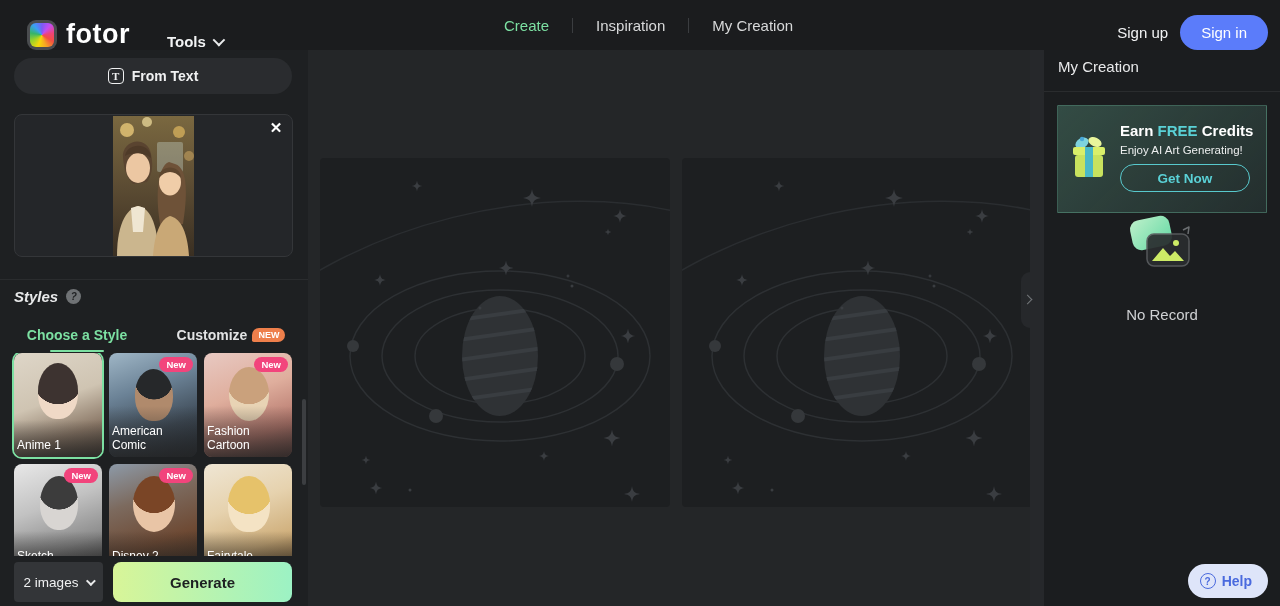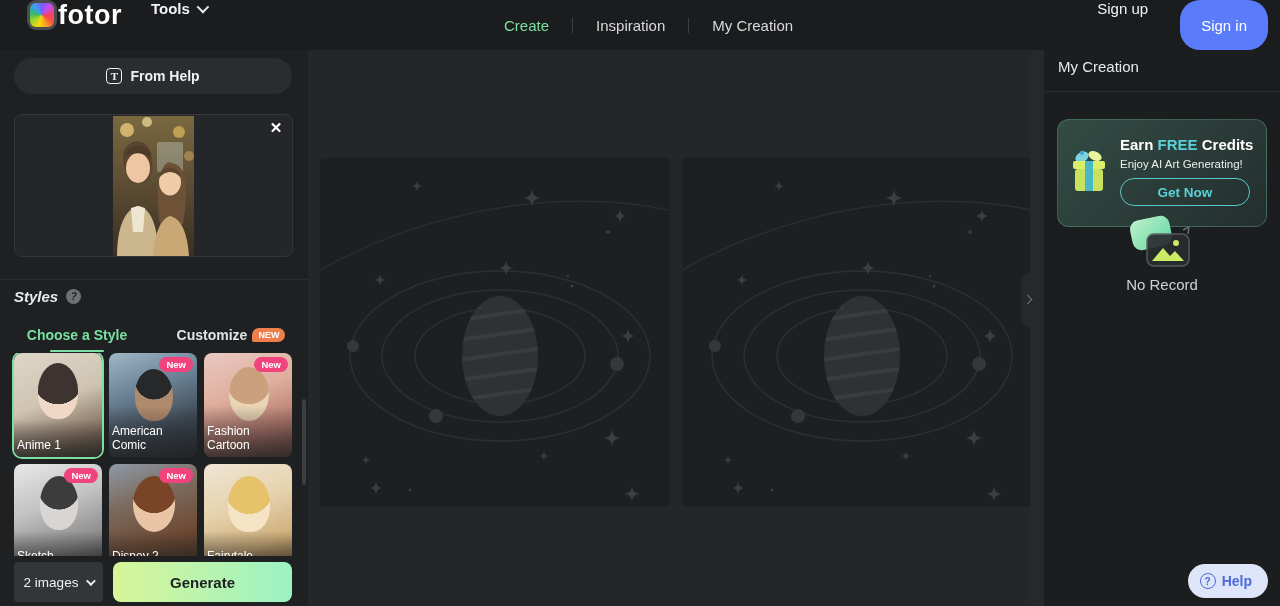--- a/index.html
+++ b/index.html
@@ -1,32 +1,32 @@
 <!DOCTYPE html>
 <html><head>
 <meta charset="utf-8">
 <style>
   * { margin:0; padding:0; box-sizing:border-box; }
   html,body { width:1280px; height:606px; background:#1b1c1e; overflow:hidden;
     font-family:"Liberation Sans", sans-serif; color:#e9eaeb; }
 
   
   .topbar { position:absolute; left:0; top:0; width:1280px; height:50px; background:#1b1c1e; }
-  .logo-group { position:absolute; left:27px; top:0; height:50px; display:flex; align-items:flex-start; gap:1px; }
+  .logo-group { position:absolute; left:27px; top:0; height:50px; display:flex; align-items:flex-end; gap:9px; }
   .logo-icon { width:30px; height:30px; border-radius:9px; padding:3px; background:#4a4c4f; }
   .logo-icon-inner { width:100%; height:100%; border-radius:6px;
     background:conic-gradient(from 200deg, #f5d90a, #9ad22b, #35b46a, #3aa0f5, #7b5bf5, #c44df0, #ef4477, #f54e42, #f5a623, #f5d90a); }
   .logo-text { font-size:27px; font-weight:700; color:#ffffff; letter-spacing:.5px; }
   .tools-btn { display:flex; align-items:center; gap:7px; margin-left:28px; font-size:15px; font-weight:700; color:#f2f3f4; cursor:pointer; }
   .chev-down { width:9px; height:9px; border-right:2px solid #e9eaeb; border-bottom:2px solid #e9eaeb; transform:rotate(45deg) translateY(-2px); }
   .nav { position:absolute; left:504px; top:0; height:50px; display:flex; align-items:center; gap:23px; font-size:15px; }
   .nav-item { color:#d8d9da; cursor:pointer; }
   .nav-item.active { color:#7ce0a2; }
   .nav-sep { width:1px; height:15px; background:#3b3d40; }
-  .top-right { position:absolute; right:12px; top:0; height:50px; display:flex; gap:32px; }
+  .top-right { position:absolute; right:12px; top:7px; height:50px; display:flex; align-items:center; gap:12px; }
   .signup { font-size:15px; color:#f2f3f4; cursor:pointer; }
   .signin { background:#5b7cfa; color:#fff; font-size:15px; padding:9px 21px; border-radius:20px; border:none; cursor:pointer; }
 
   
   .left-panel { position:absolute; left:0; top:50px; width:308px; height:556px; background:#1e2022; }
   .toggle-wrap { position:absolute; left:14px; top:8px; width:278px; height:36px; background:#2a2c2f; border-radius:18px; display:flex; }
   .toggle-opt { flex:1; display:flex; align-items:center; justify-content:center; gap:8px;
     font-size:14px; font-weight:700; color:#f0f1f2; border-radius:18px; cursor:pointer; }
   .toggle-opt.active { background:#a8efc8; color:#1d1f21; }
   .ticon { width:16px; height:16px; border:1.6px solid currentColor; border-radius:4px;
@@ -95,33 +95,33 @@
   
   .strip { position:absolute; left:1030px; top:50px; width:14px; height:556px; background:#26282b; }
   .strip-tab { position:absolute; left:-9px; top:222px; width:18px; height:56px; background:#26282b; border-radius:9px 0 0 9px; }
   .strip-chev { position:absolute; left:3px; top:24px; width:7px; height:7px; border-right:1.6px solid #73767a; border-top:1.6px solid #73767a; transform:rotate(45deg); }
 
   
   .right-panel { position:absolute; left:1044px; top:50px; width:236px; height:556px; background:#1b1d1f; }
   .rp-title { position:absolute; left:14px; top:8px; font-size:15px; color:#e8e9ea; }
   .rp-divider { position:absolute; left:0; top:41px; width:236px; height:1px; background:#2a2c2e; }
 
-  .credits-card { position:absolute; left:13px; top:69px; width:210px; height:108px; border-radius:12px;
+  .credits-card { position:absolute; left:13px; top:55px; width:210px; height:108px; border-radius:1px;
     background:linear-gradient(135deg, rgba(122,214,172,.22), rgba(122,214,172,.05)), #1f2527;
     border:1px solid rgba(122,214,180,.28); }
   .gift { position:absolute; left:11px; top:27px; }
   .cc-title { position:absolute; left:62px; top:16px; font-size:15px; font-weight:700; color:#fff; white-space:nowrap; }
   .cc-free { color:#5ad1d6; }
   .cc-sub { position:absolute; left:62px; top:38px; font-size:11.5px; color:#eceeee; white-space:nowrap; }
   .getnow-btn { position:absolute; left:62px; top:58px; width:130px; height:28px; background:transparent;
     border:1px solid #58c9cd; border-radius:15px; color:#5ad1d6; font-size:13.5px; font-weight:700; cursor:pointer; }
 
   .empty-state { position:absolute; left:0; top:164px; width:236px; text-align:center; }
   .empty-state svg { display:inline-block; }
-  .empty-text { font-size:15px; color:#cfd1d3; }
+  .empty-text { margin-top:30px; font-size:15px; color:#cfd1d3; }
 
   
   .help-btn { position:absolute; right:12px; bottom:8px; height:34px; padding:0 16px 0 12px; background:#dee5f9;
     border:none; border-radius:17px; color:#4a6ade; font-size:14px; font-weight:700;
     display:flex; align-items:center; gap:6px; cursor:pointer; }
   .help-q { width:16px; height:16px; border:1.6px solid #4a6ade; border-radius:50%; font-size:10px;
     display:flex; align-items:center; justify-content:center; font-weight:700; }
 </style>
 </head>
 <body>
@@ -148,21 +148,21 @@
     <span class="signup">Sign up</span>
     <button class="signin">Sign in</button>
   </div>
 </div>
 
 <div class="left-panel">
 
   <div class="toggle-wrap">
     <div class="toggle-opt">
       <span class="ticon">T</span>
-      <span>From Help</span>
+      <span>From Text</span>
     </div>
   </div>
 
   <div class="image-card">
     <svg class="photo" viewBox="0 0 81 140">
       <defs>
         <linearGradient id="pbg" x1="0" y1="0" x2="0" y2="1">
           <stop offset="0" stop-color="#7a6840"></stop>
             <stop offset="0.5" stop-color="#5c4c33"></stop>
             <stop offset="1" stop-color="#3a2f22"></stop>

